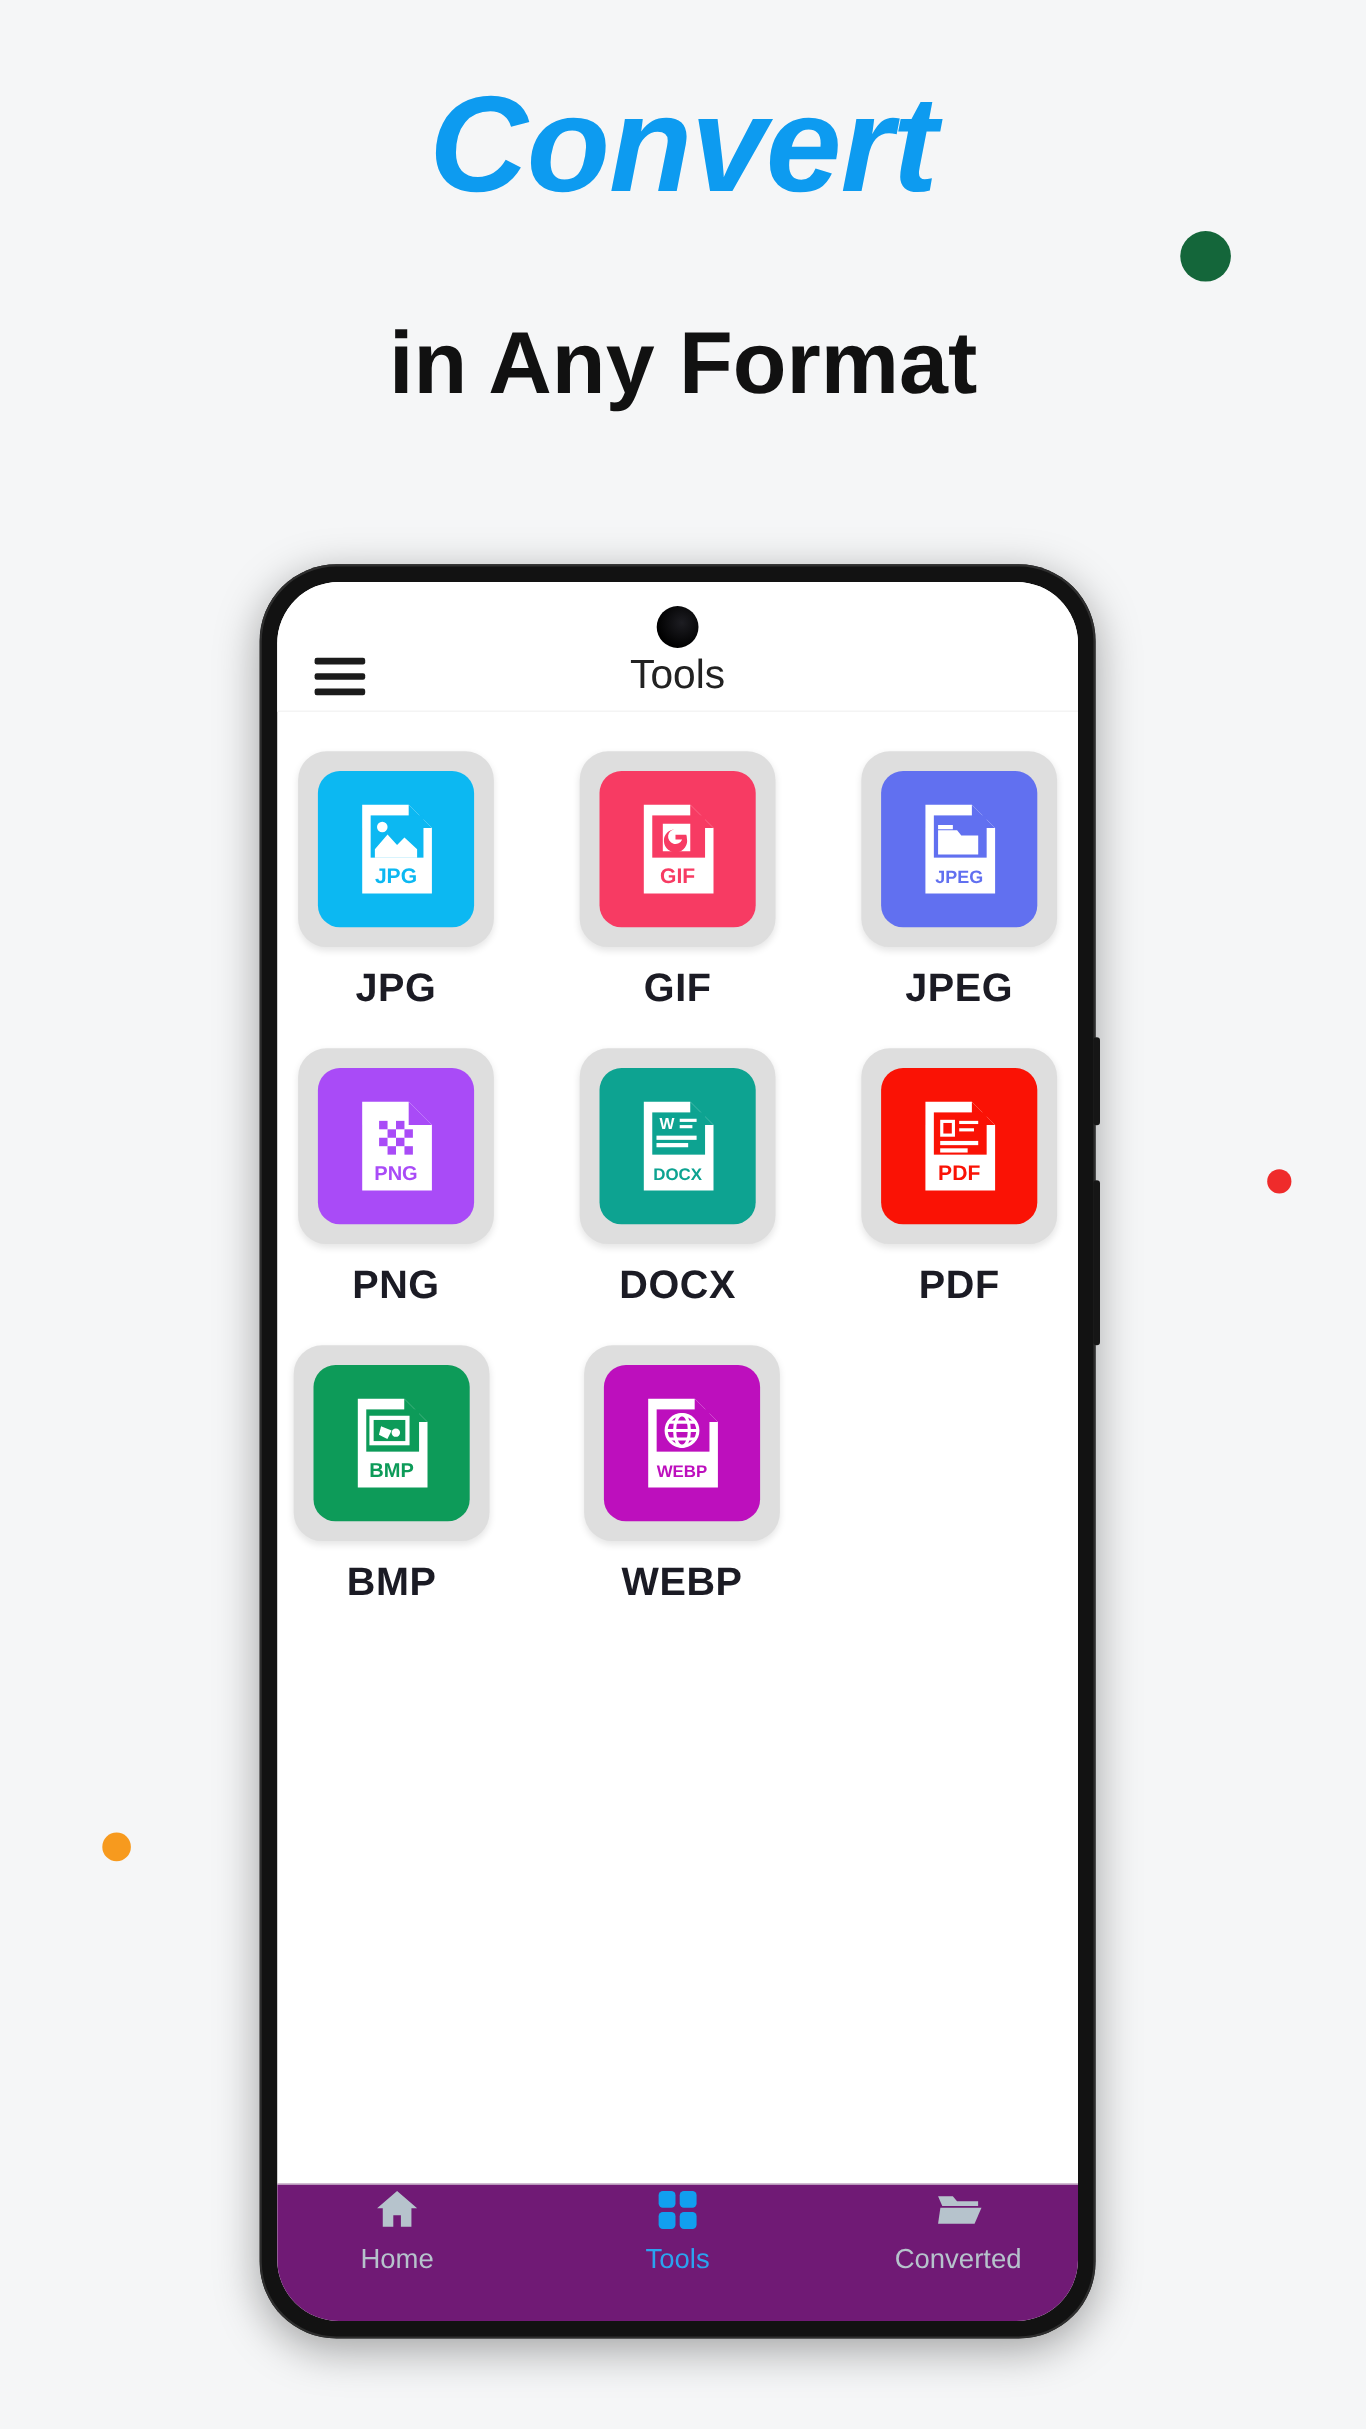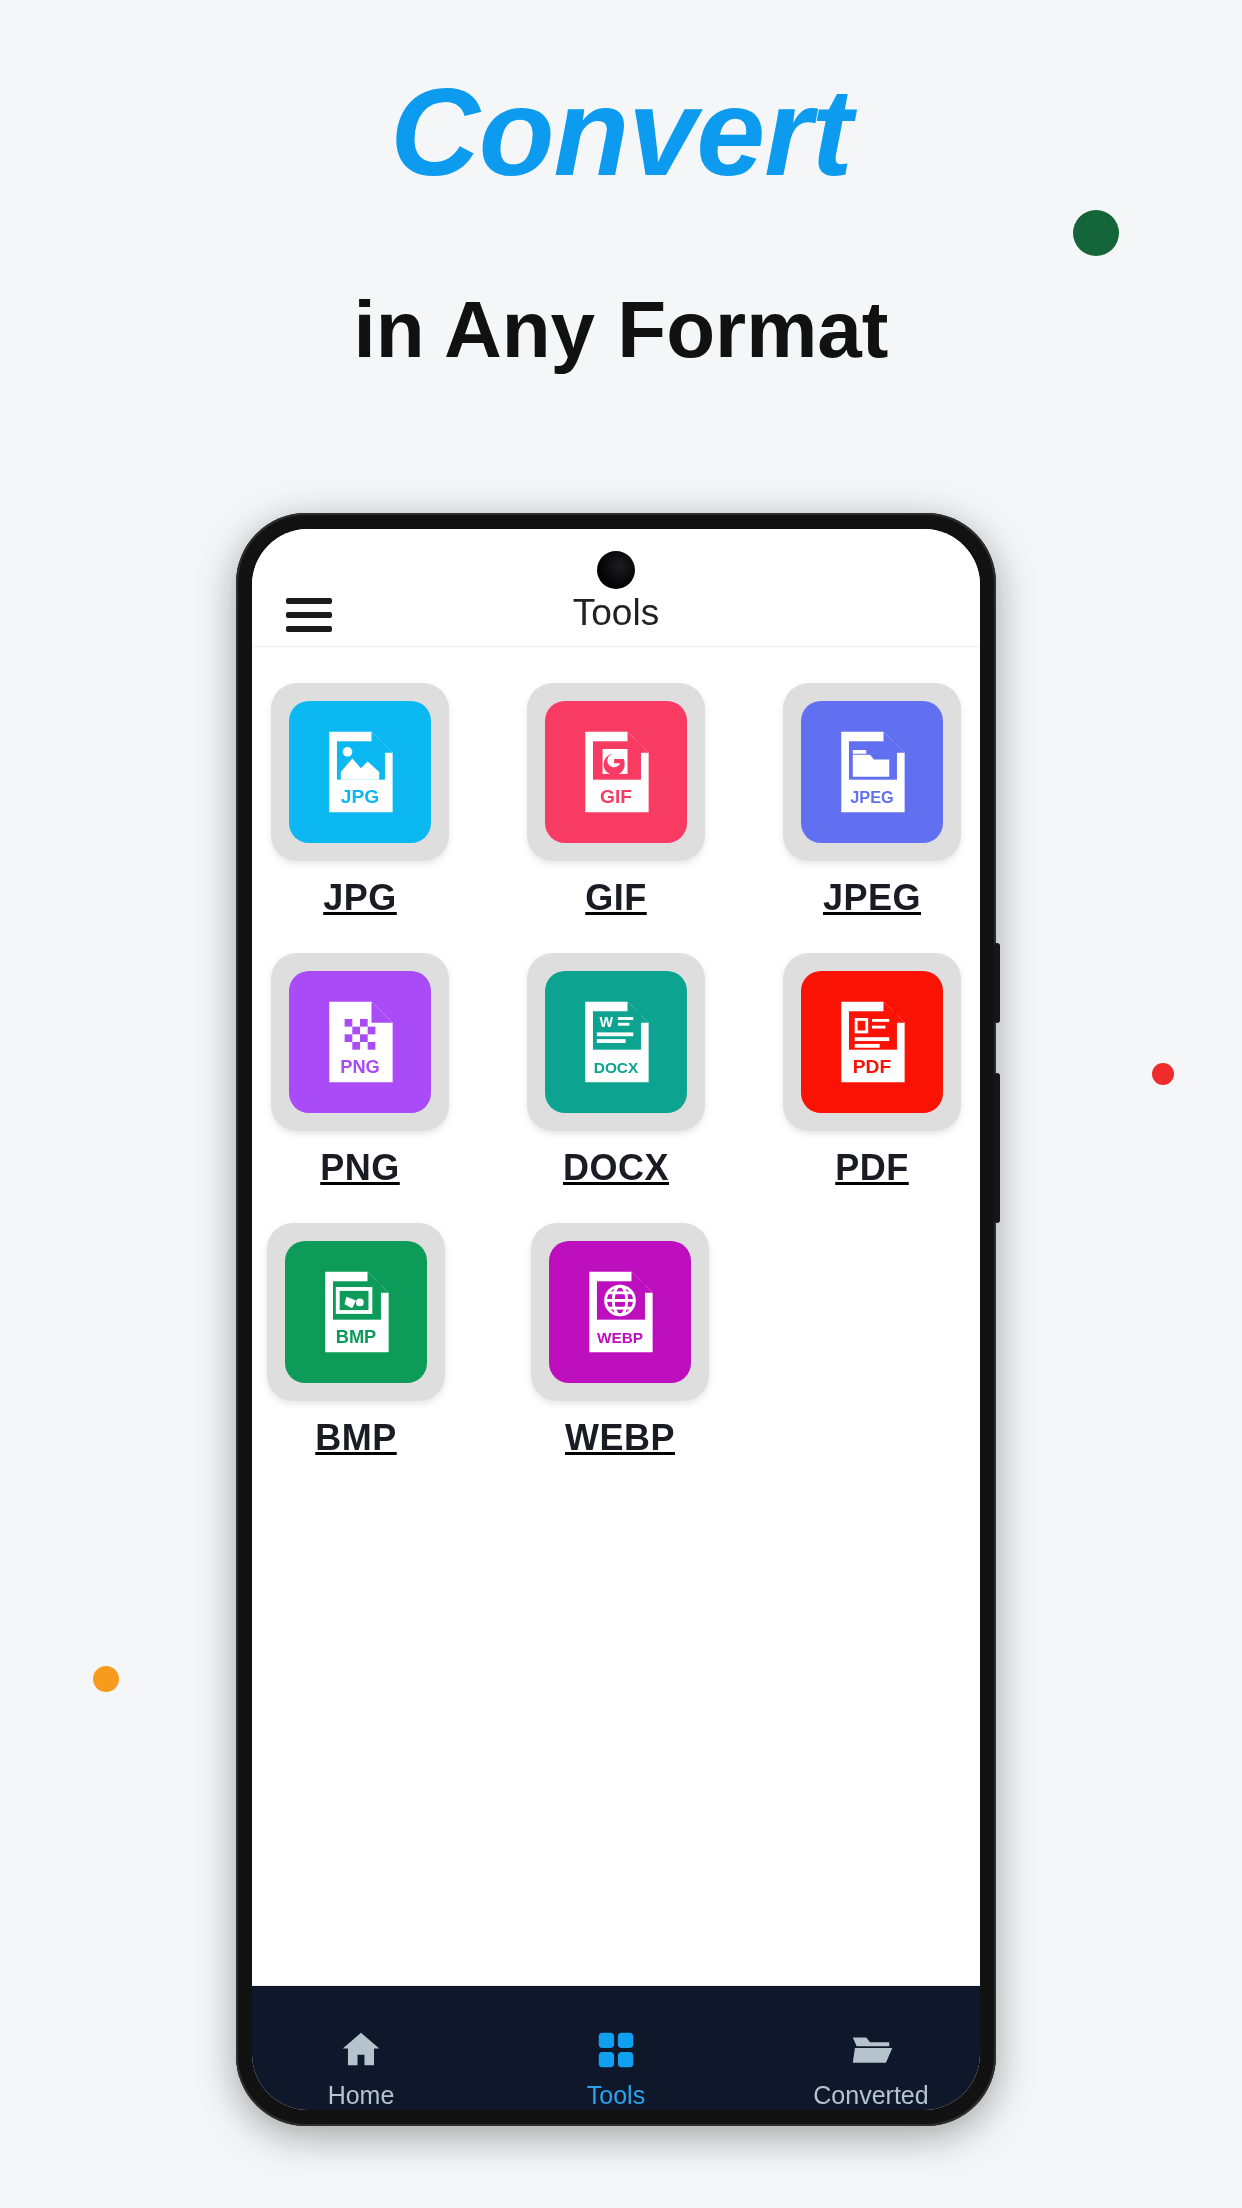--- a/index.html
+++ b/index.html
@@ -27,21 +27,21 @@
   .dot-green{width:46px;height:46px;background:#14663a;left:1073px;top:210px;}
   .dot-red{width:22px;height:22px;background:#ef2b2b;left:1152px;top:1063px;}
   .dot-orange{width:26px;height:26px;background:#f79a1e;left:93px;top:1666px;}
 
   
   .phone{
     position:absolute;left:236px;top:513px;width:760px;height:1613px;
     border-radius:70px;
     background:#121212;
     box-shadow:0 10px 40px rgba(0,0,0,.35), inset 0 0 0 2px #2e2e2e;
-    padding:16px;box-sizing:border-box;text-decoration:underline;
+    padding:16px;box-sizing:border-box;
   }
   .phone::before{ 
     content:"";position:absolute;right:-4px;top:430px;width:6px;height:80px;
     background:#161616;border-radius:3px;
   }
   .phone::after{
     content:"";position:absolute;right:-4px;top:560px;width:6px;height:150px;
     background:#161616;border-radius:3px;
   }
   .screen{
@@ -92,22 +92,22 @@
     display:flex;align-items:center;justify-content:center;
   }
   .cell-label{
     margin-top:16px;font-size:36px;font-weight:bold;color:#1b1b24;letter-spacing:.5px;
   }
   .fileicon{width:96px;height:96px;display:block;}
 
   
   .bottomnav{
     position:absolute;left:0;right:0;bottom:0;height:124px;
-    background:#0f172a;border-top:1px solid #ececec;
-    display:flex;align-items:flex-end;gap:37px;
+    background:#701a75;border-top:1px solid #ececec;
+    display:flex;align-items:flex-start;gap:37px;
   }
   .navitem{
     flex:1;display:flex;flex-direction:column;align-items:center;justify-content:center;
     gap:8px;cursor:pointer;
   }
   .navlabel{font-size:25px;}
   .navicon{width:52px;height:46px;display:block;}
   .navitem.active .navlabel{color:#2aa3ef;}
   .navitem.inactive .navlabel{color:#b6c3cc;}
 </style>

